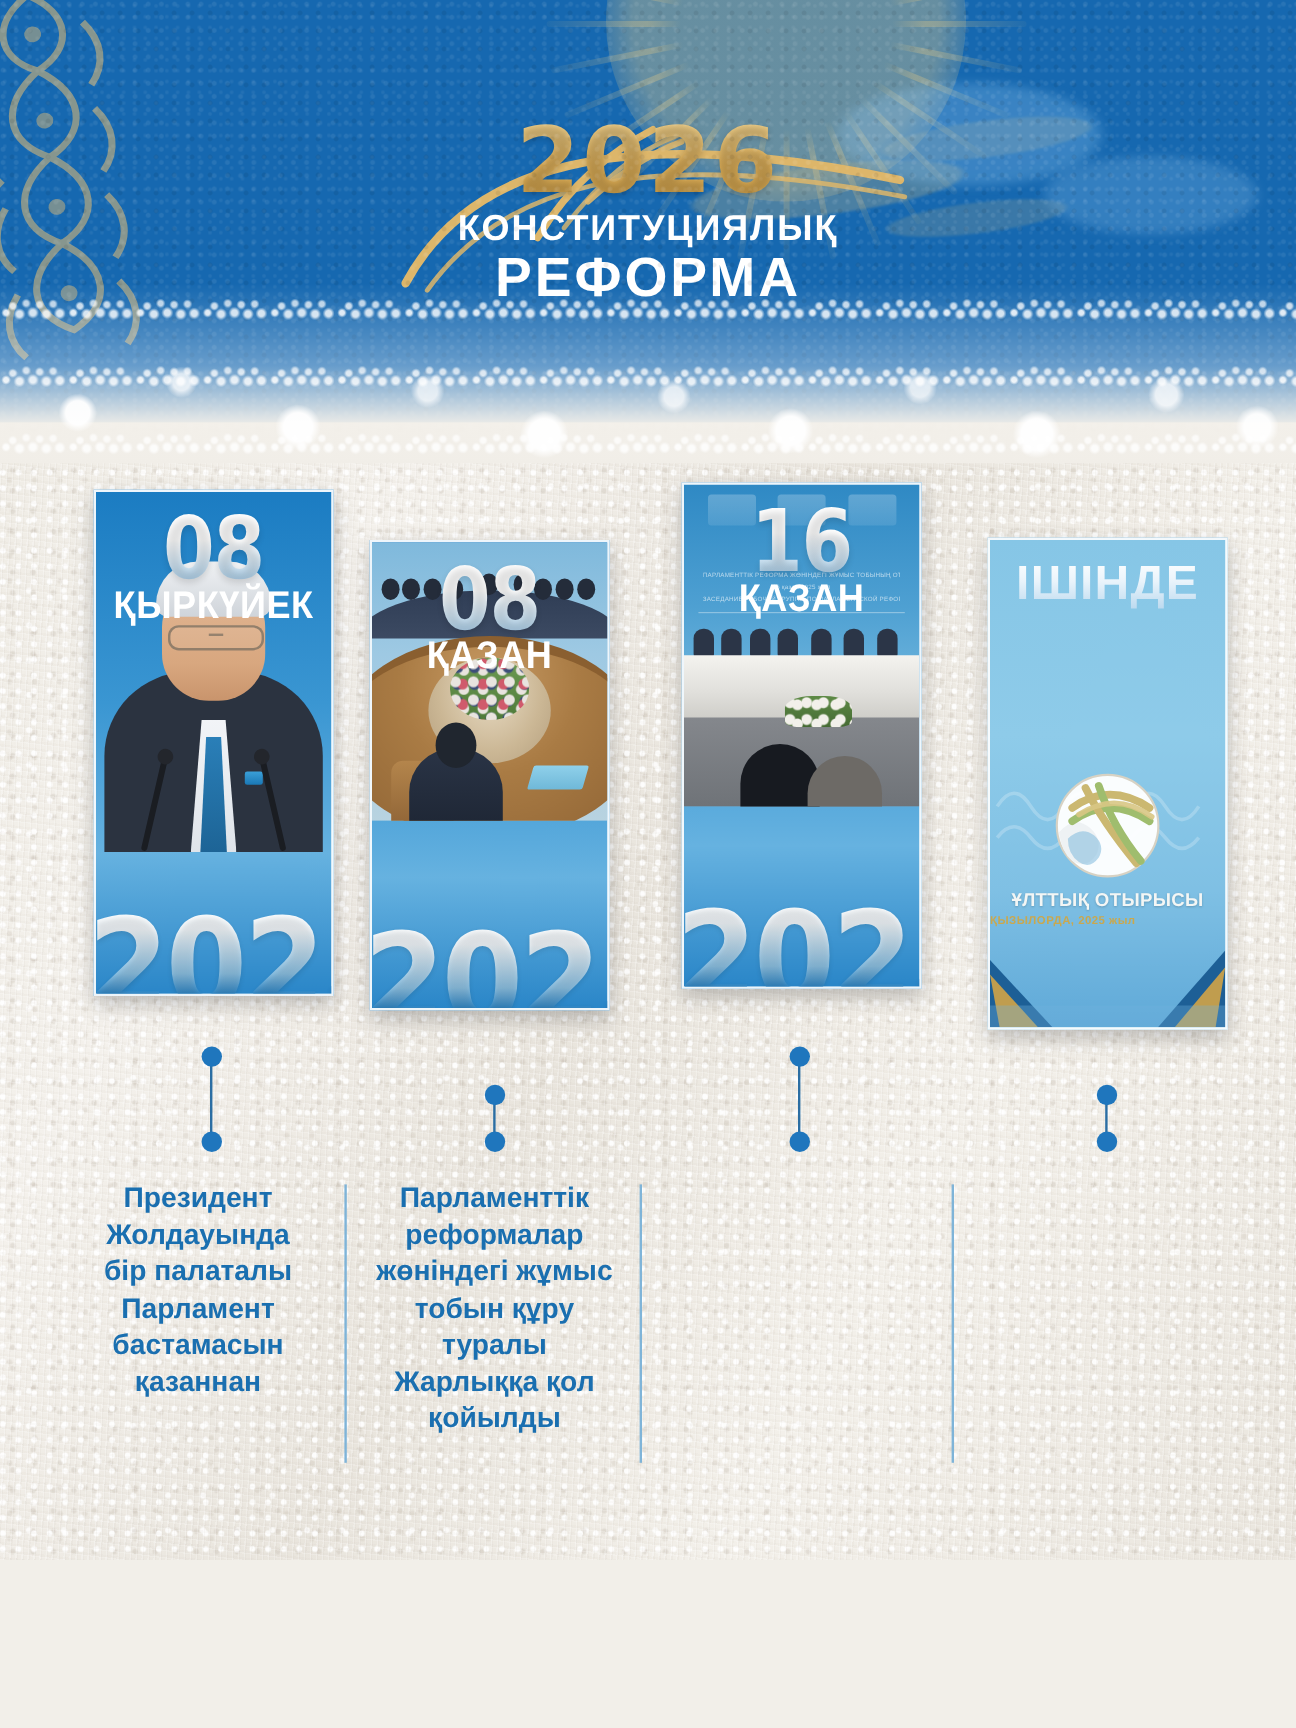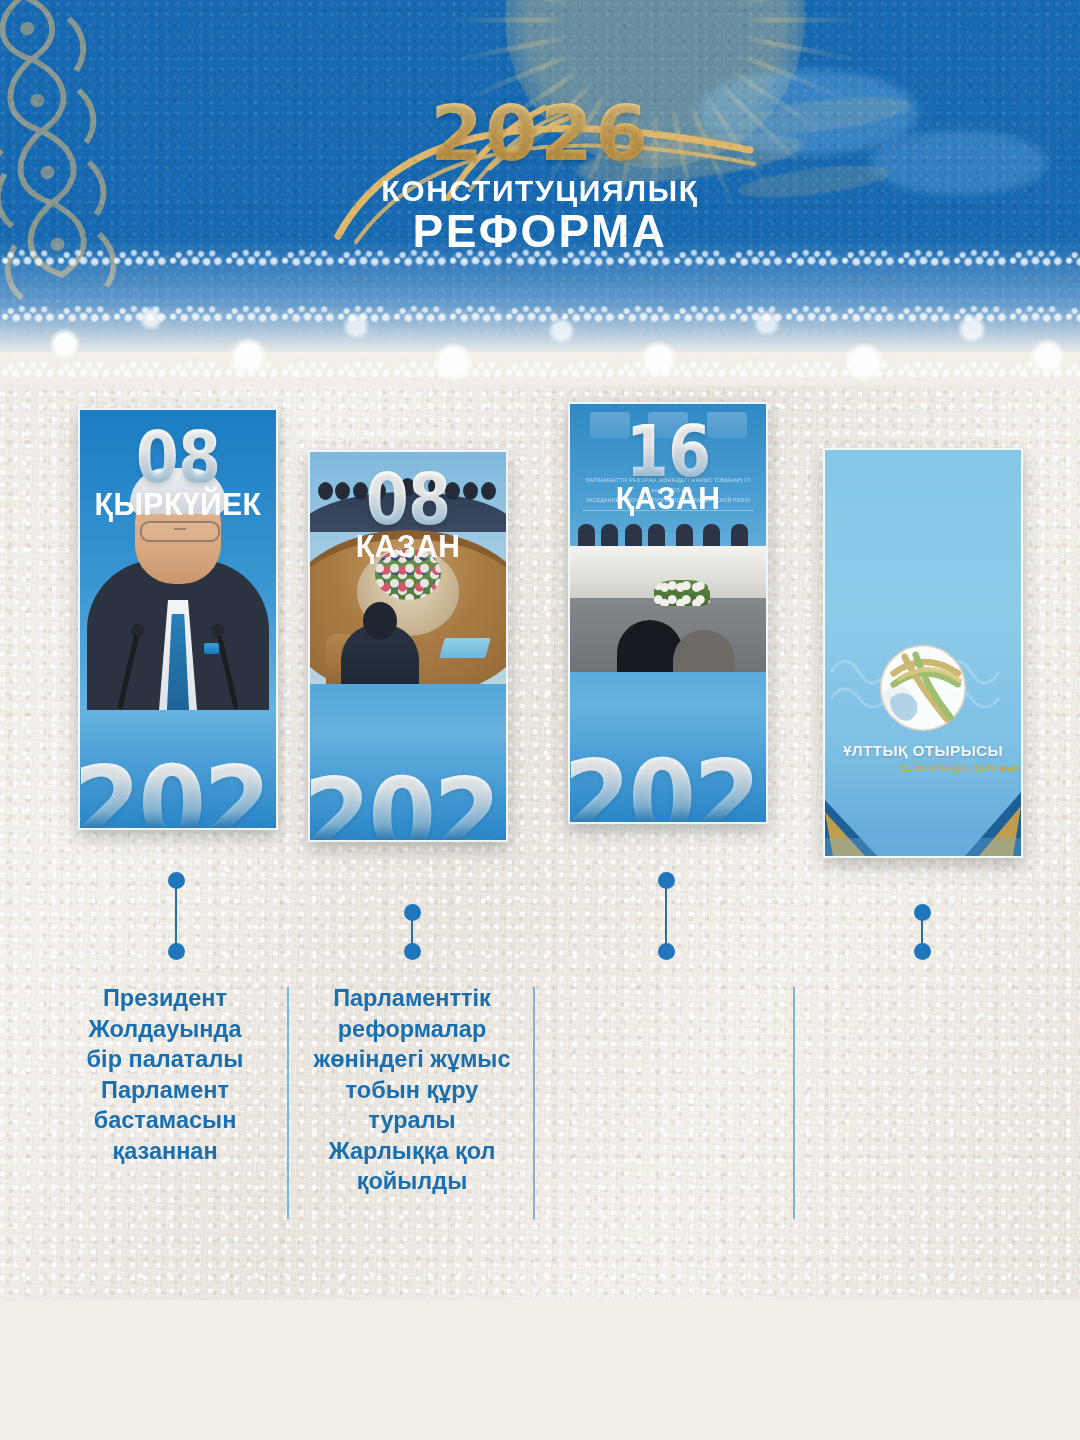--- a/index.html
+++ b/index.html
@@ -247,21 +247,21 @@
                radial-gradient(circle at 66% 46%, #f2f0ea 0 4px, transparent 5px),
                linear-gradient(180deg,#5d8a45 0%,#456a33 100%);
     background-size:14px 14px,16px 16px,100% 100%;}
 
   
   .k-pattern{position:absolute;left:0;right:0;top:176px;height:92px;opacity:.30;}
   .k-logo{position:absolute;left:50%;top:192px;width:92px;height:92px;margin-left:-46px;}
   .k-title{position:absolute;left:0;right:0;top:292px;text-align:center;
     color:#f3f6f5;font-size:15.5px;font-weight:bold;letter-spacing:.3px;
     text-shadow:0 1px 2px rgba(0,0,0,.2);}
-  .k-sub{position:absolute;left:0;right:0;top:312px;text-align:right;
+  .k-sub{position:absolute;left:0;right:0;top:312px;text-align:left;
     color:#c9a84f;font-size:9.5px;font-weight:bold;letter-spacing:.4px;}
   .k-ribbon{position:absolute;left:0;right:0;bottom:0;height:110px;overflow:hidden;}
 
   
   .conn{position:absolute;width:2px;background:#2b6ea3;}
   .conn i{position:absolute;left:50%;width:17px;height:17px;margin-left:-8.5px;border-radius:50%;background:#1f76bd;}
   .conn i.t{top:-8px;} .conn i.b{bottom:-8px;}
 
   
   .caps{position:absolute;left:0;top:975px;width:1080px;height:270px;}
@@ -472,20 +472,21 @@
         <g stroke-linecap="round" fill="none">
           <path d="M18 34 C40 18 64 18 88 34" stroke="#cbb871" stroke-width="7"></path>
           <path d="M18 46 C40 30 64 30 88 46" stroke="#9fbd6e" stroke-width="7"></path>
           <path d="M30 16 C42 40 58 62 76 84" stroke="#cbb871" stroke-width="7"></path>
           <path d="M42 14 C50 38 62 60 80 82" stroke="#9fbd6e" stroke-width="7"></path>
           <path d="M24 40 C46 26 68 26 90 42" stroke="#d8c684" stroke-width="5" opacity=".9"></path>
         </g>
       </svg>
 
       <div class="card-head">
+        <div class="month">ІШІНДЕ</div>
       </div>
       <div class="k-title">ҰЛТТЫҚ ОТЫРЫСЫ</div>
       <div class="k-sub">ҚЫЗЫЛОРДА, 2025 жыл</div>
 
       <svg class="k-ribbon" viewBox="0 0 196 110" preserveAspectRatio="none">
         <path d="M0 54 L52 110 L0 110 Z" fill="#1d5f96"></path>
         <path d="M0 66 L40 110 L8 110 Z" fill="#c9a04a" opacity=".95"></path>
         <path d="M196 46 L140 110 L196 110 Z" fill="#1d5f96"></path>
         <path d="M196 60 L154 110 L188 110 Z" fill="#c9a04a" opacity=".95"></path>
         <path d="M0 92 L196 92 L196 110 L0 110 Z" fill="#6fb3dd" opacity=".35"></path>

